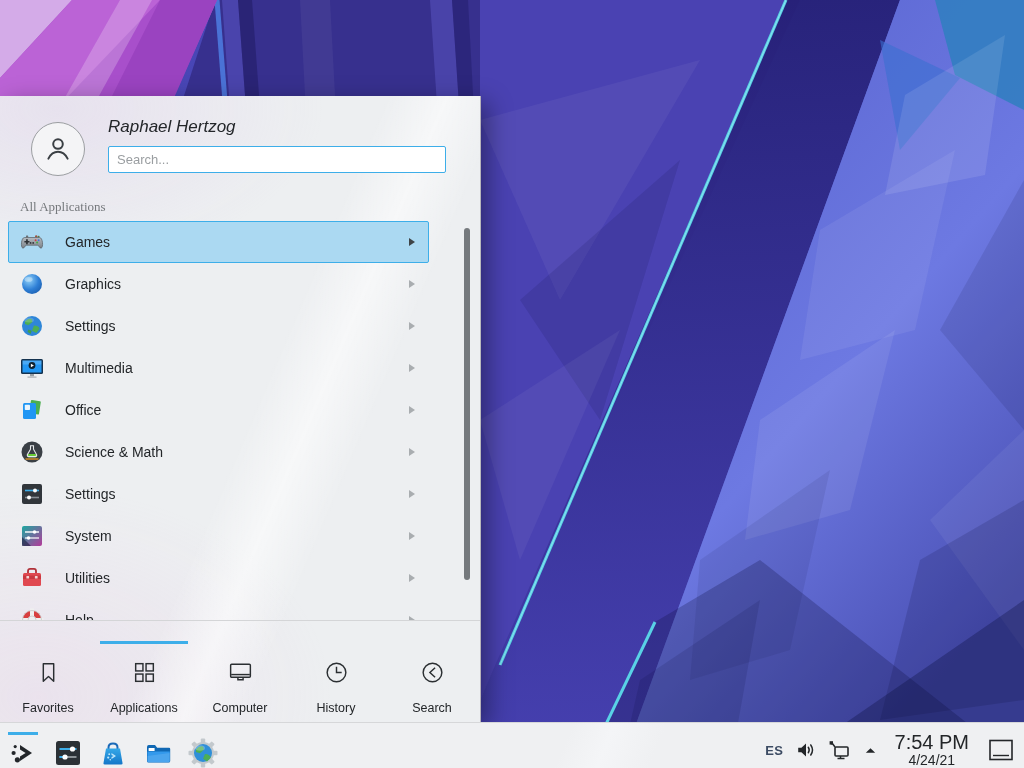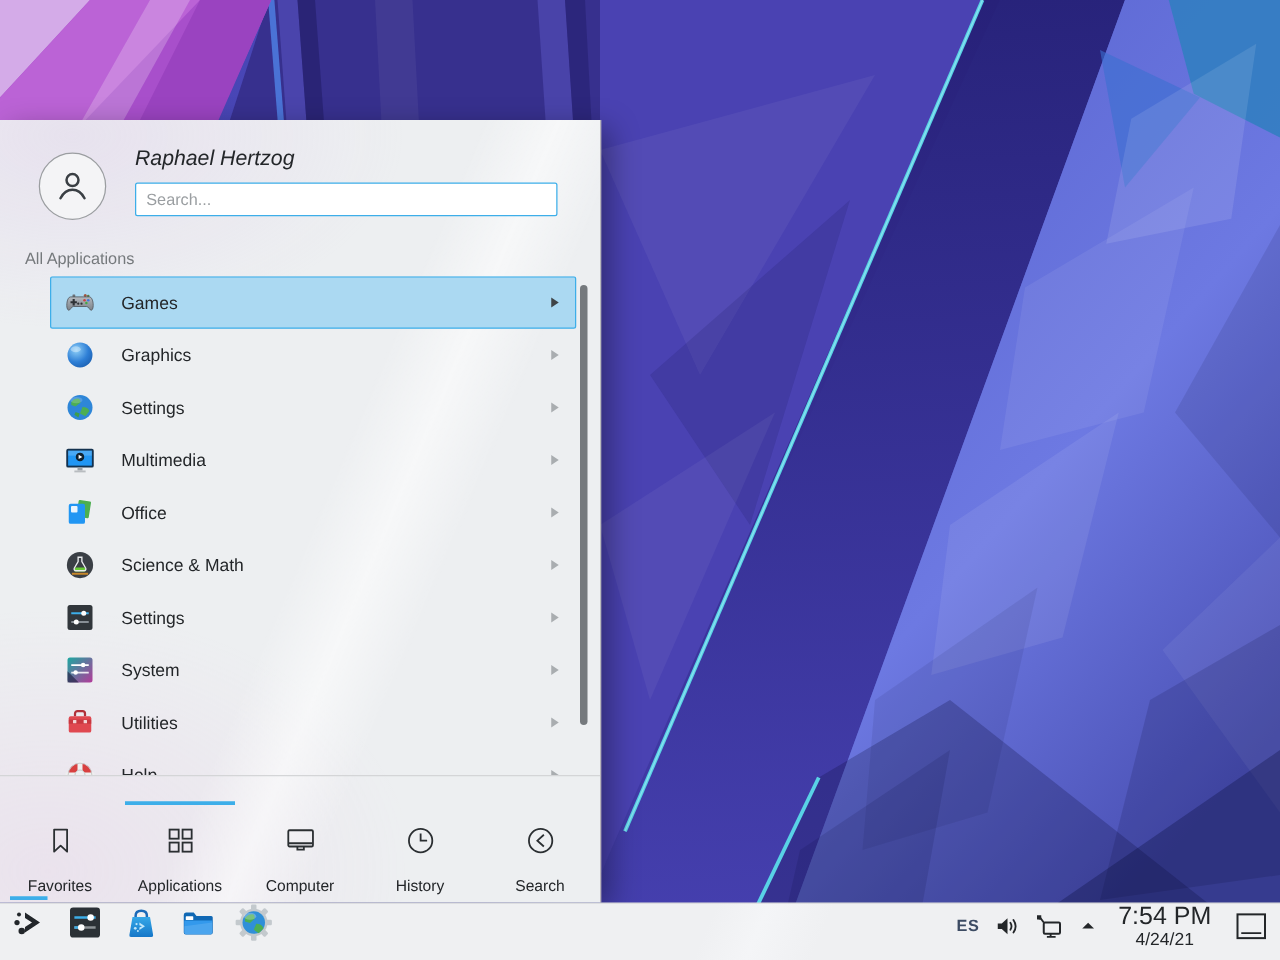--- a/index.html
+++ b/index.html
@@ -16,24 +16,24 @@
       #edeff1;
     border-right:1px solid rgba(0,0,0,.22);
     box-shadow:8px 6px 22px rgba(0,0,0,.35);}
   .avatar{position:absolute;left:31px;top:26px;width:52px;height:52px;border-radius:50%;
     border:1px solid #9b9ea1;background:#f4f4f6;display:flex;align-items:center;justify-content:center;}
   .user-name{position:absolute;left:108px;top:21px;font-size:17px;color:#232629;font-style:italic;}
   .search{position:absolute;left:108px;top:50px;width:338px;height:27px;box-sizing:border-box;
     background:#fff;border:1px solid #3daee9;border-radius:2px;padding:0 8px;font-size:13px;
     font-family:"Liberation Sans",sans-serif;color:#232629;outline:none;}
   .search::placeholder{color:#9a9ea1;}
-  .section-label{position:absolute;left:20px;top:103px;font-size:13px;color:#75797c;}
+  .section-label{position:absolute;left:20px;top:103px;font-size:13px;color:#75797c;font-family:Liberation Serif, serif;}
 
   .rows{position:absolute;left:0;top:125px;width:480px;height:399px;overflow:hidden;}
-  .row{display:flex;align-items:center;height:42px;margin-left:40px;width:421px;
+  .row{display:flex;align-items:center;height:42px;margin-left:8px;width:421px;
     box-sizing:border-box;border:1px solid transparent;border-radius:2px;cursor:default;}
   .row.active{background:#abd9f2;border-color:#3daee9;}
   .cicon{width:26px;height:26px;margin-left:10px;flex:0 0 26px;display:flex;}
   .clabel{margin-left:20px;font-size:14px;color:#232629;}
   .arrow{margin-left:auto;margin-right:12px;color:#a9adb0;display:flex;}
   .row.active .arrow{color:#3f4447;}
 
   .scrollbar{position:absolute;left:464px;top:132px;width:6px;height:352px;
     background:#75797d;border-radius:3px;}
   .sep{position:absolute;left:0;top:524px;width:480px;height:1px;background:#d4d5d7;}
@@ -41,21 +41,21 @@
   .tabbar{position:absolute;left:0;top:541px;width:480px;height:101px;display:flex;}
   .tab{flex:1;position:relative;display:flex;flex-direction:column;align-items:center;
     padding-top:22px;cursor:default;}
   .tab .tlabel{margin-top:11px;font-size:12.5px;color:#232629;}
   .tab.active::before{content:"";position:absolute;top:4px;left:50%;transform:translateX(-50%);
     width:88px;height:3px;background:#3daee9;}
 
   
   .taskbar{position:absolute;left:0;bottom:0;width:1024px;height:46px;box-sizing:border-box;
     background:linear-gradient(113deg,#eff0f2 55%,#f4f5f7 59%,#eff0f2 64%);
-    border-top:1px solid rgba(0,0,0,.10);display:flex;align-items:flex-start;}
+    border-top:1px solid rgba(0,0,0,.10);display:flex;align-items:flex-end;}
   .task-apps{display:flex;align-items:center;gap:15px;padding-left:8px;}
   .tapp{position:relative;width:30px;height:30px;padding:0;border:none;background:transparent;display:flex;}
   .tapp.open::after{content:"";position:absolute;top:-6px;left:0;width:30px;height:3px;background:#3daee9;}
   .tray{margin-left:auto;display:flex;align-items:center;gap:11px;padding-right:10px;}
   .kbd{font-size:13px;font-weight:bold;color:#3c4b63;letter-spacing:.5px;}
   .trayicon{display:flex;}
   .clock{text-align:center;line-height:1.05;margin:0 8px 0 6px;cursor:default;}
   .clock .time{font-size:20px;color:#232629;}
   .clock .date{font-size:14px;color:#232629;}
   .showdesk{width:26px;height:24px;padding:0;border:none;background:transparent;display:flex;}

